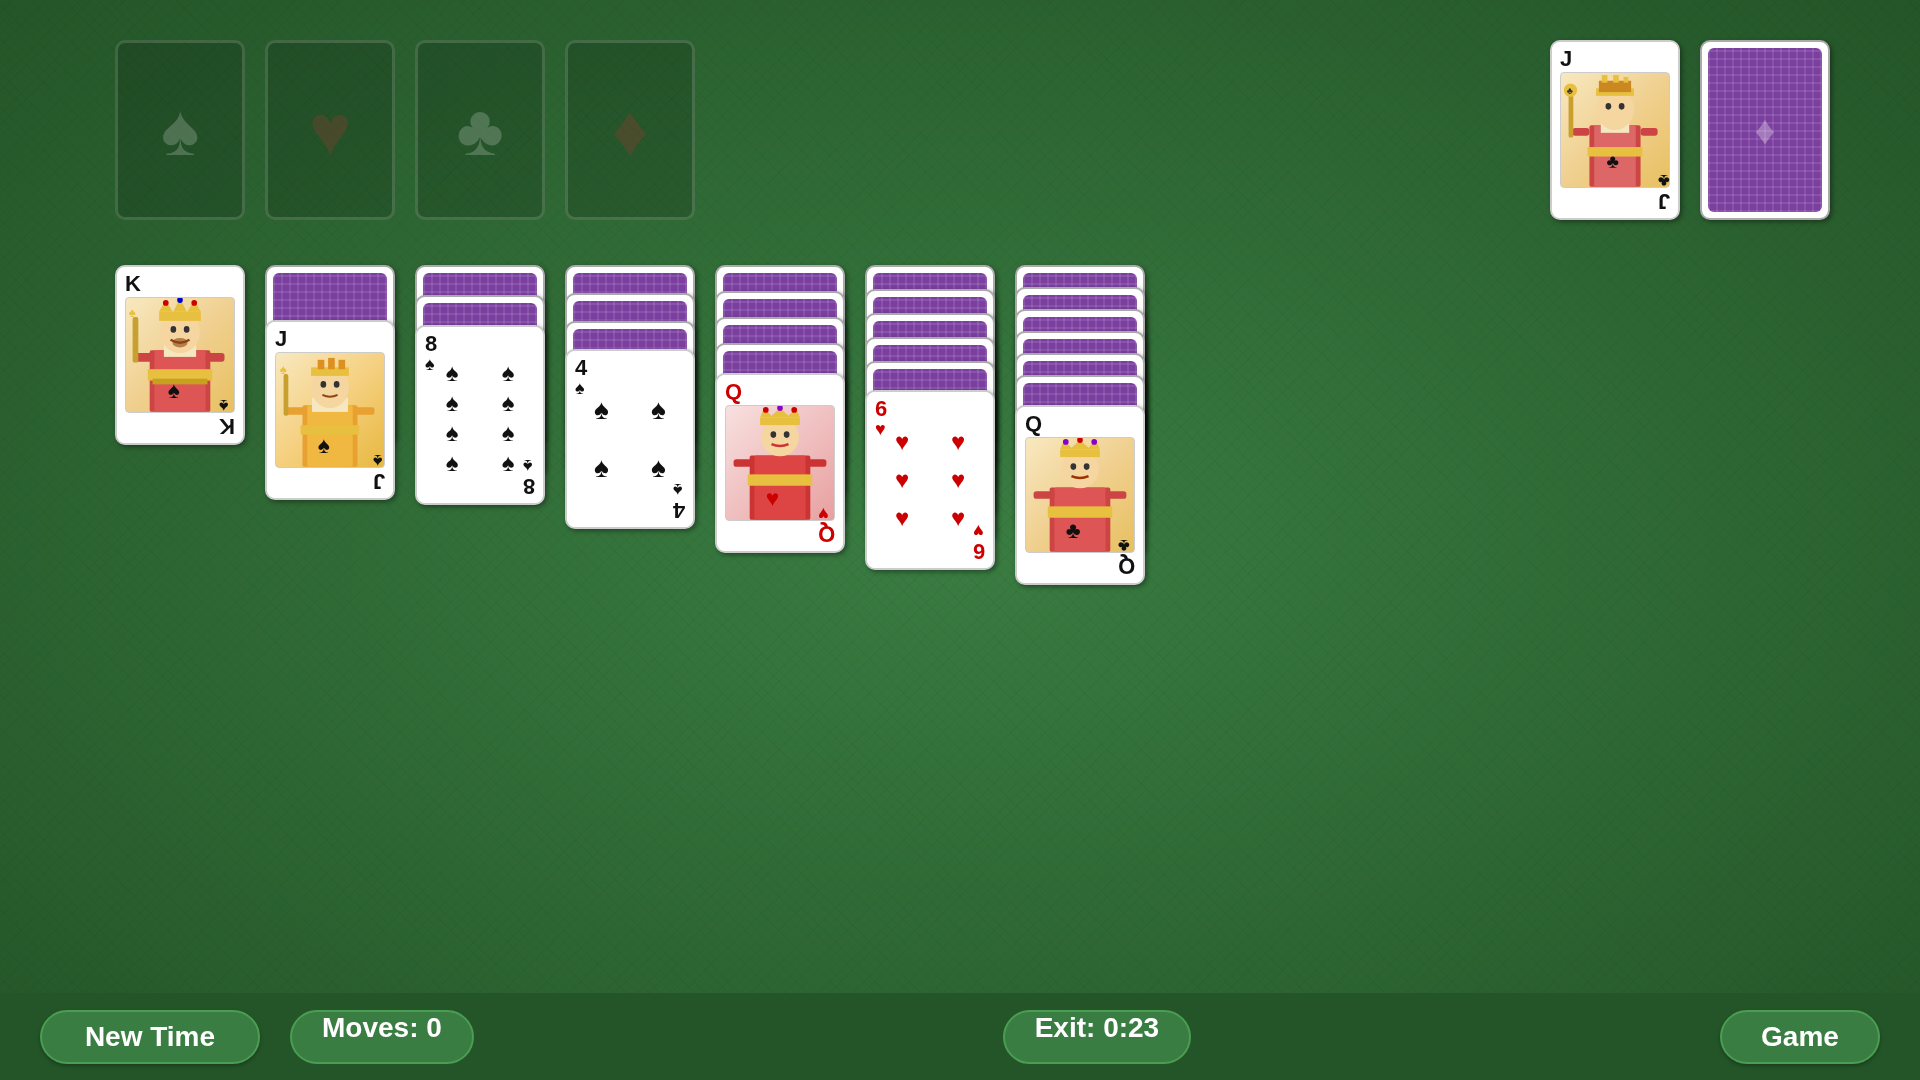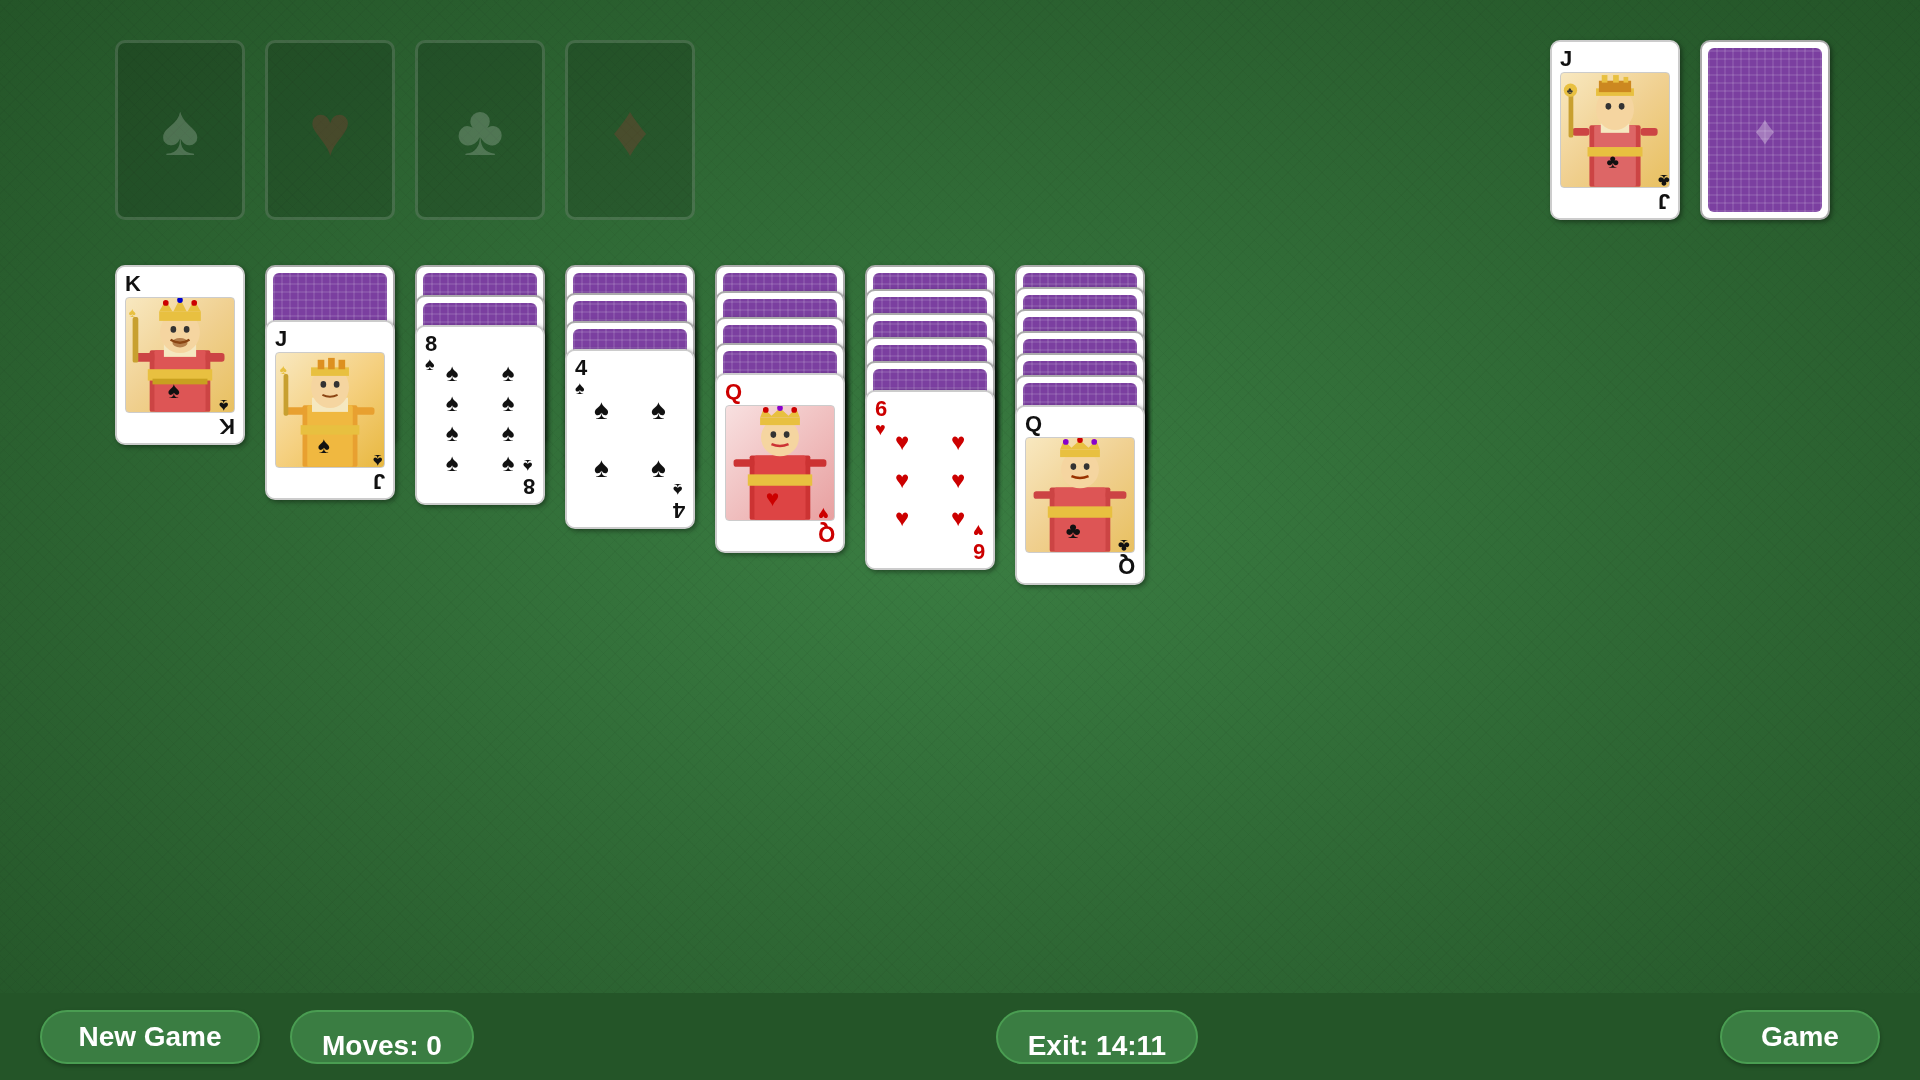--- a/index.html
+++ b/index.html
@@ -200,21 +200,21 @@
 
     .bar-info {
       height: 54px;
       border-radius: 27px;
       background: #3a7d42;
       border: 2px solid #4a9d52;
       color: white;
       font-size: 28px;
       font-weight: bold;
       display: flex;
-      align-items: flex-end;
+      align-items: flex-start;
       padding: 0 30px;
     }
 
     .spacer { flex: 1; }
 
     
     .face-card-art {
       position: absolute;
       top: 30px;
       left: 8px;
@@ -625,27 +625,27 @@
           <span class="rank black-suit">Q</span>
           <span class="suit black-suit">♣</span>
         </div>
       </div>
     </div>
   </div>
 
 </div>
 
 <div class="bottom-bar">
-  <button class="bar-button new-game">New Game</button>
+  <button class="bar-button new-game">New Time</button>
   <div class="bar-info">
     <span>Moves:</span>
     <span>&nbsp;</span>
     <span>0</span>
   </div>
   <div class="spacer"></div>
   <div class="bar-info">
     <span>Exit:</span>
     <span>&nbsp;</span>
-    <span>14:11</span>
+    <span>0:23</span>
   </div>
   <div class="spacer"></div>
   <button class="bar-button" style="min-width:160px;">Game</button>
 </div>
 
 </body></html>

